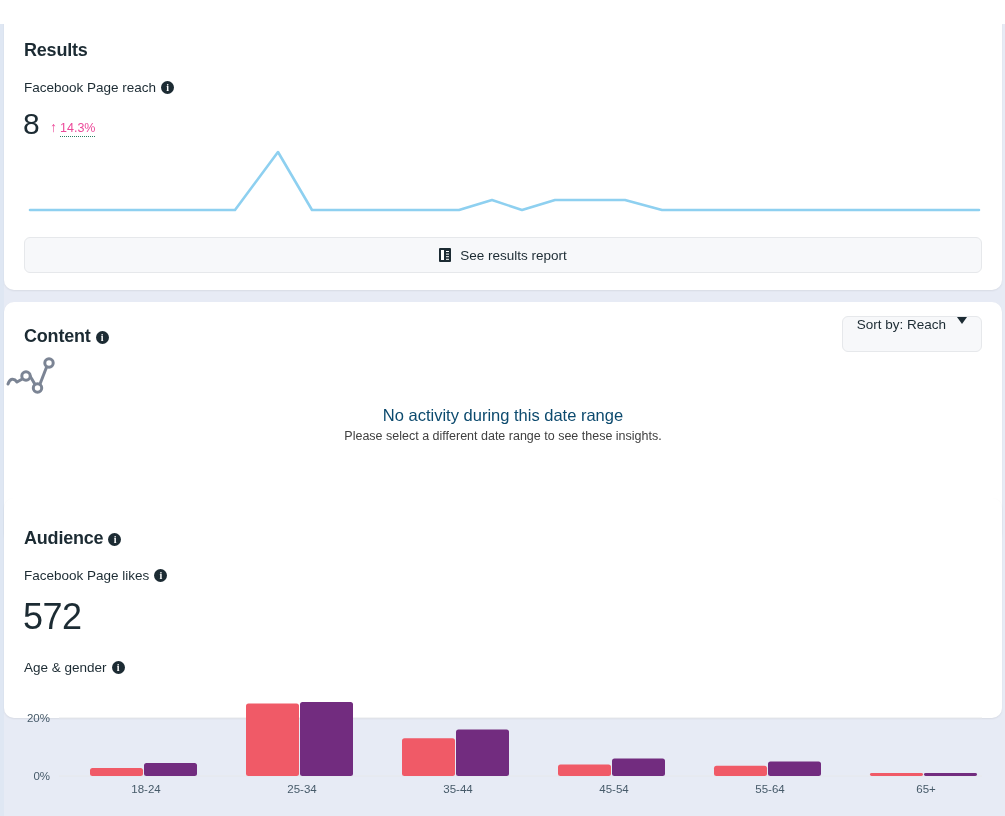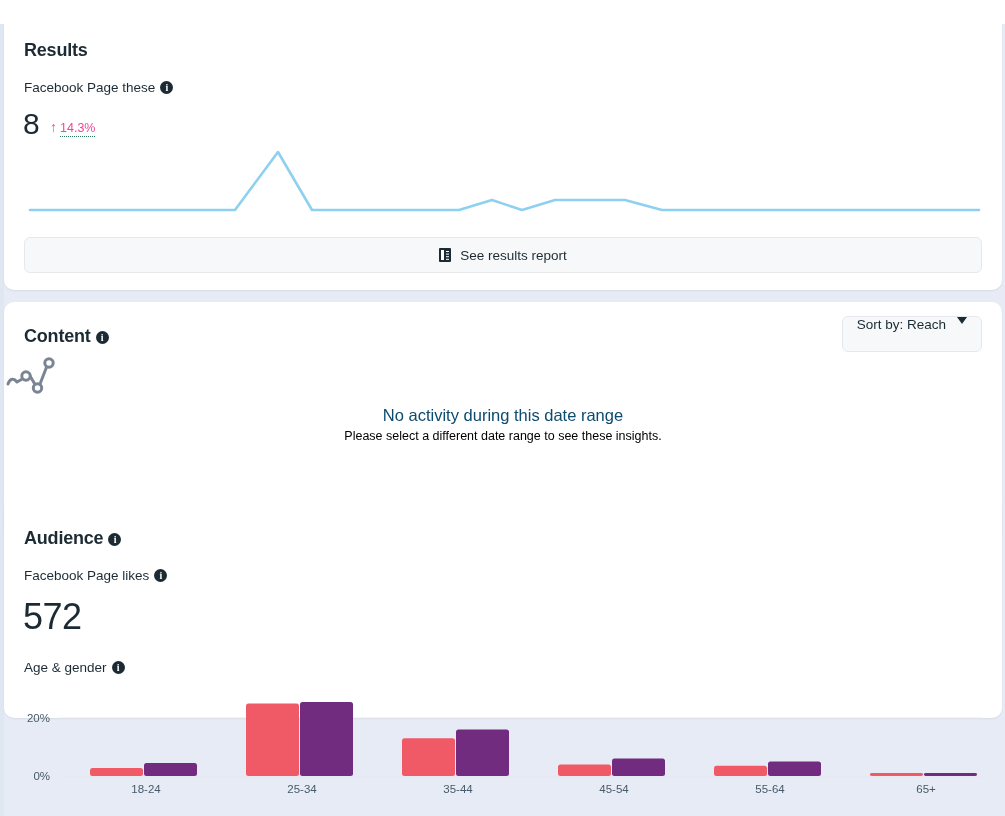--- a/index.html
+++ b/index.html
@@ -150,21 +150,21 @@
     top: 52px;
     text-align: center;
   }
   .empty-title {
     font-size: 16.5px;
     color: #0c4a6e;
     margin-top: 8px;
   }
   .empty-sub {
     font-size: 12.5px;
-    color: #000000;
+    color: #404040;
     margin-top: 4px;
   }
 
   svg { display: block; }
   .chart-svg { position: absolute; }
 
   .axis-lbl {
     font-size: 11.5px;
     fill: #465a69;
     font-family: "Liberation Sans", sans-serif;
@@ -188,21 +188,21 @@
 <div id="root">
   <div class="left-rail"></div>
 
   <div class="card" id="card-results">
 
     <div class="sec-title" style="left:20px; top:22px;">
       <span>Results</span>
     </div>
 
     <div class="sub-label" style="left:20px; top:62px;">
-      <span>Facebook Page these</span><span class="info-dot">i</span>
+      <span>Facebook Page reach</span><span class="info-dot">i</span>
     </div>
 
     <div class="big-num" style="left:19px; top:89px;">8</div>
 
     <div class="delta" style="left:46px; top:101px;">
       <span class="arrow">↑</span><span class="pct">14.3%</span>
     </div>
 
     <svg class="chart-svg" style="left:18px; top:124px;" width="965" height="80" viewBox="0 0 965 80">
       <polyline fill="none" stroke="#8ed0f0" stroke-width="2.6" stroke-linejoin="round" stroke-linecap="round" points="8,68 213,68 256,10 290,68 437,68 470,58 500,68 533,58 603,58 640,68 957,68"></polyline>

